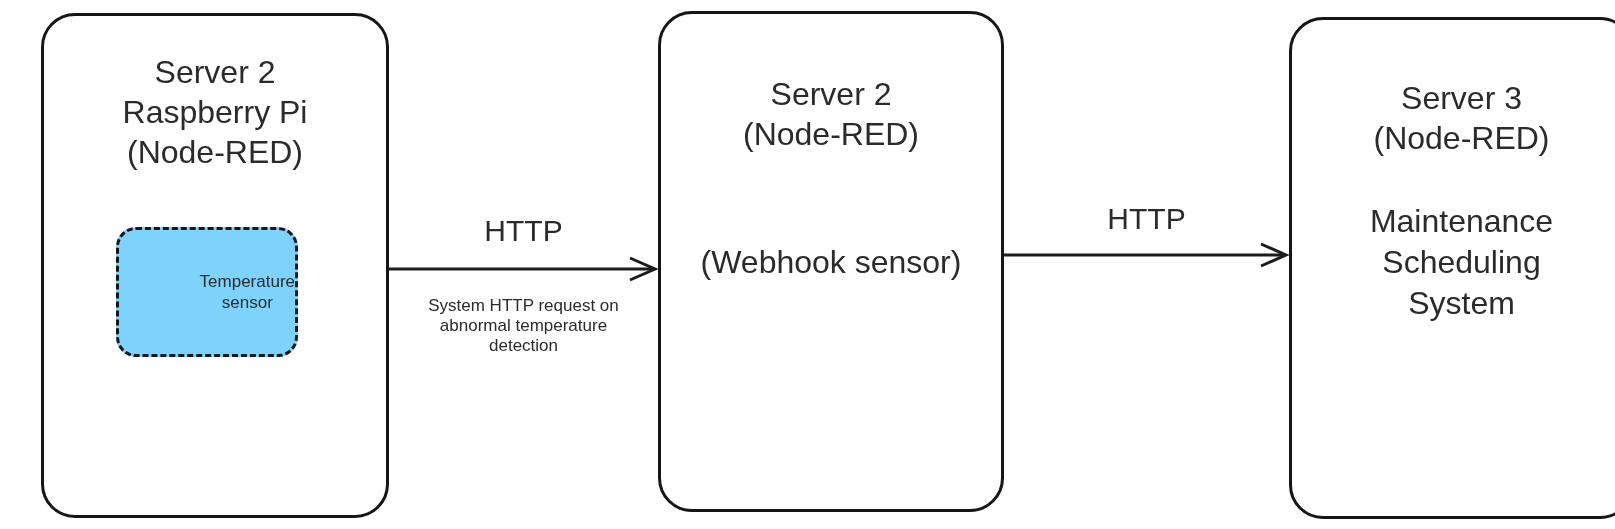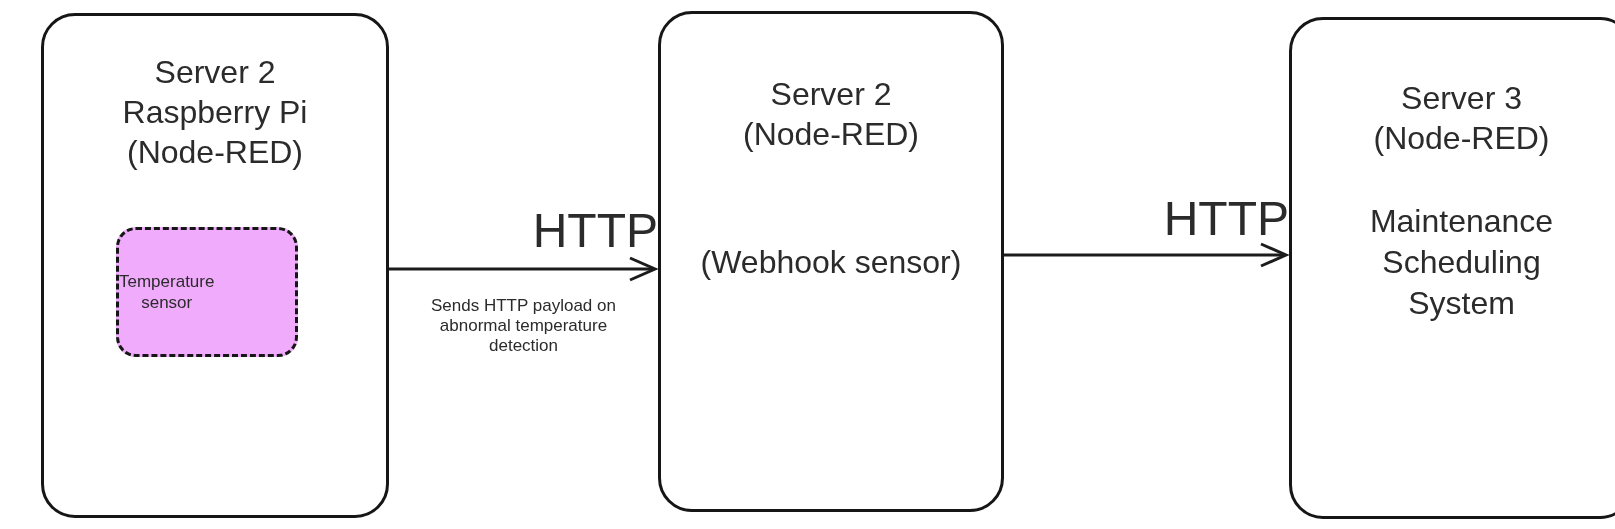--- a/index.html
+++ b/index.html
@@ -53,24 +53,24 @@
 
   .sensor-node {
     position: absolute;
     left: 72px;
     top: 211px;
     width: 182px;
     height: 130px;
     box-sizing: border-box;
     border: 3px dashed #161616;
     border-radius: 20px;
-    background: #f0abfc;
+    background: #7dd3fc;
     display: flex;
     align-items: center;
-    justify-content: flex-start;
+    justify-content: flex-end;
   }
   .sensor-label {
     font-size: 17px;
     line-height: 21px;
     text-align: center;
     white-space: pre-line;
     color: #2b2b2b;
   }
 
   .connector-layer {
@@ -82,22 +82,22 @@
     pointer-events: none;
   }
   .connector-layer line, .connector-layer polyline {
     stroke: #1c1c1c;
     stroke-width: 3;
     fill: none;
   }
 
   .edge-label {
     position: absolute;
-    text-align: right;
-    font-size: 48px;
+    text-align: center;
+    font-size: 30px;
     line-height: 42px;
     color: #2b2b2b;
     white-space: pre-line;
   }
   .edge-label-1 { left: 358px; width: 269px; top: 210px; }
   .edge-label-2 { left: 973px; width: 285px; top: 198px; }
 
   .edge-desc {
     position: absolute;
     text-align: center;
@@ -143,19 +143,19 @@
       <line x1="358" y1="269" x2="621" y2="269"></line>
       <polyline points="599,258 624,269 599,280"></polyline>
     </g>
     <g>
       <line x1="973" y1="255" x2="1252" y2="255"></line>
       <polyline points="1230,244 1255,255 1230,266"></polyline>
     </g>
   </svg>
 
   <div class="edge-label edge-label-1">HTTP</div>
-  <div class="edge-desc edge-desc-1">Sends HTTP payload on
+  <div class="edge-desc edge-desc-1">System HTTP request on
 abnormal temperature
 detection</div>
 
   <div class="edge-label edge-label-2">HTTP</div>
 
 </div>
 
 </body></html>

